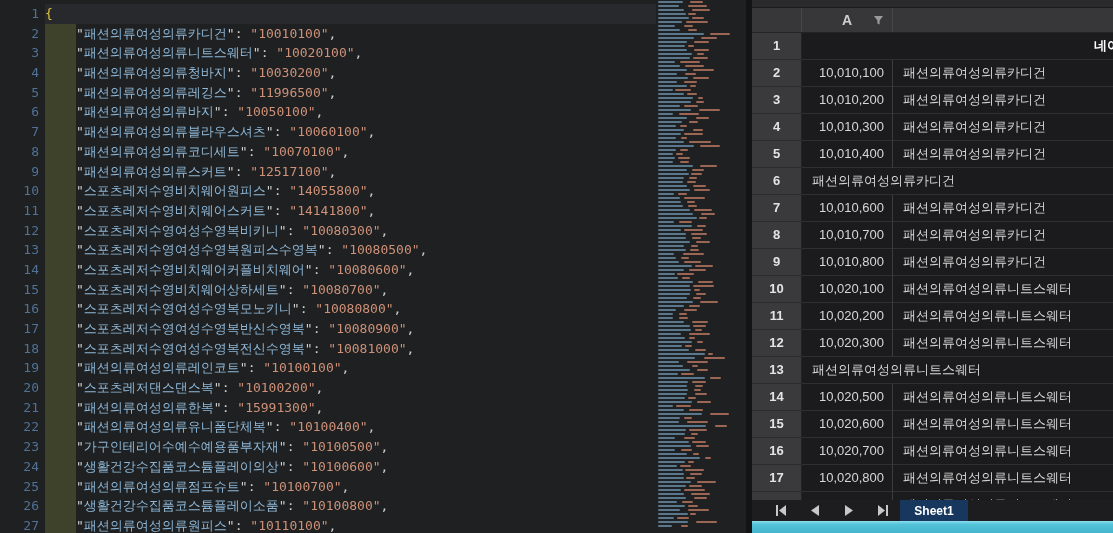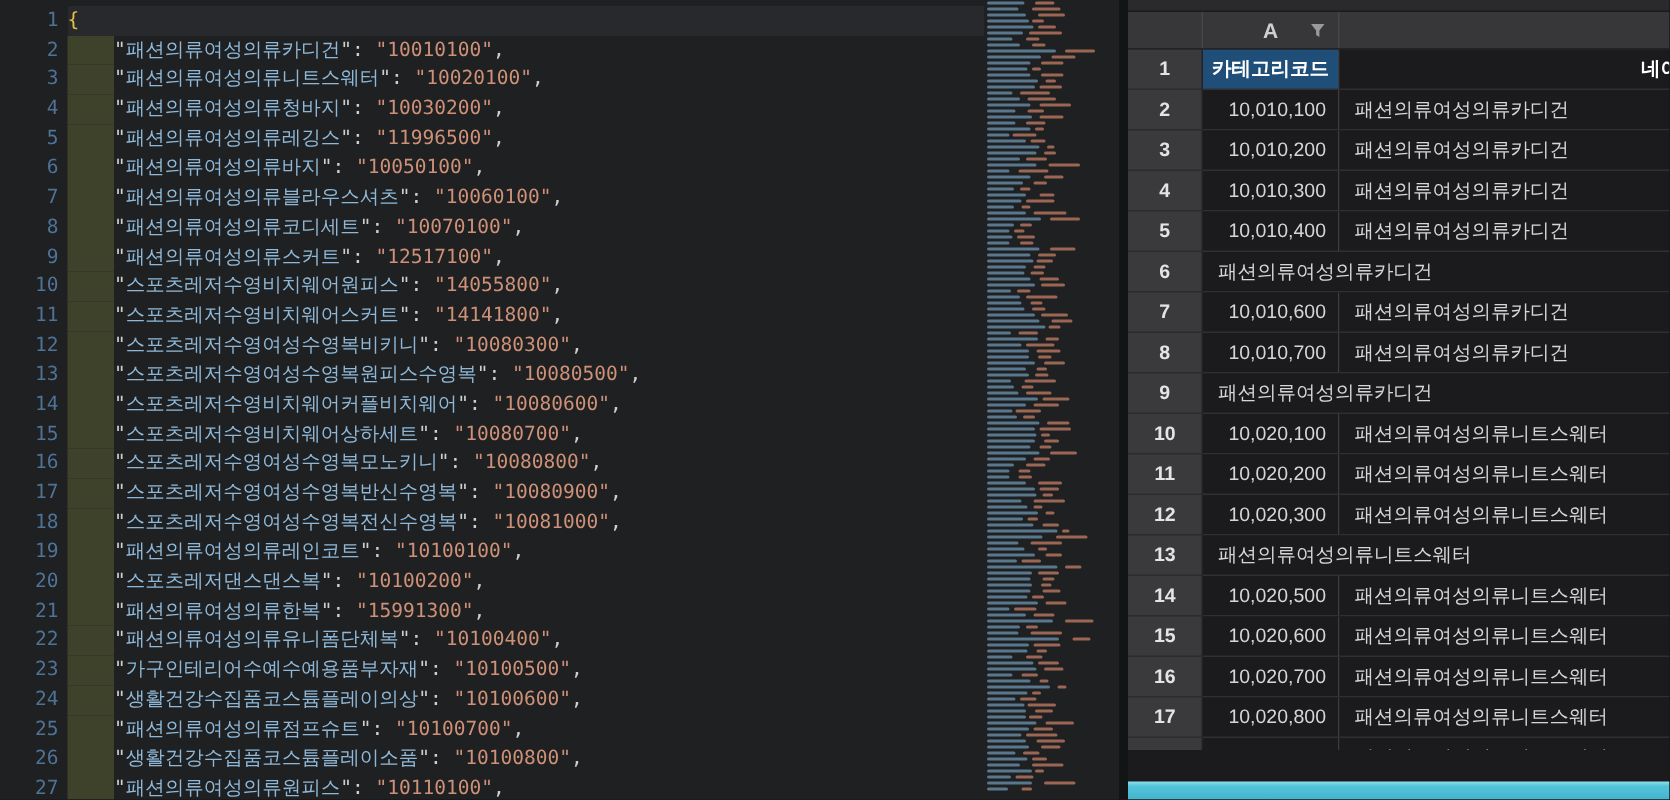--- a/index.html
+++ b/index.html
@@ -368,21 +368,20 @@
           <svg class="funnel" width="11" height="11" viewBox="0 0 11 11">
             <path d="M1 1h9L6.6 5.4V9.6L4.4 8.4V5.4z" fill="#9a9a9a"></path>
           </svg>
         </div>
         <div class="chb"></div>
       </div>
 
       <div id="rows">
         <div class="srow hdr">
           <div class="rnum">1</div>
-          <div class="ca">카테고리코드</div>
           <div class="cb"><span>네이</span></div>
         </div>
 
       <div class="srow">
             <div class="rnum">2</div>
             <div class="ca">10,010,100</div>
             <div class="cb">패션의류여성의류카디건</div>
           </div>
           <div class="srow">
             <div class="rnum">3</div>
@@ -408,20 +407,21 @@
             <div class="ca">10,010,600</div>
             <div class="cb">패션의류여성의류카디건</div>
           </div>
           <div class="srow">
             <div class="rnum">8</div>
             <div class="ca">10,010,700</div>
             <div class="cb">패션의류여성의류카디건</div>
           </div>
           <div class="srow">
             <div class="rnum">9</div>
+            <div class="ca">10,010,800</div>
             <div class="cb">패션의류여성의류카디건</div>
           </div>
           <div class="srow">
             <div class="rnum">10</div>
             <div class="ca">10,020,100</div>
             <div class="cb">패션의류여성의류니트스웨터</div>
           </div>
           <div class="srow">
             <div class="rnum">11</div>
             <div class="ca">10,020,200</div>
@@ -456,18 +456,43 @@
             <div class="ca">10,020,800</div>
             <div class="cb">패션의류여성의류니트스웨터</div>
           </div>
           <div class="srow">
             <div class="rnum">18</div>
             <div class="ca">10,020,900</div>
             <div class="cb">패션의류여성의류니트스웨터</div>
           </div>
         </div>
 
+      <div id="navbar">
+        <div class="navbtn">
+          <svg width="12" height="11" viewBox="0 0 12 11">
+              <path d="M1 0h2v11H1z" fill="#c8c8c8"></path>
+              <path d="M11 0L4 5.5 11 11z" fill="#c8c8c8"></path>
+            </svg>
+        </div>
+        <div class="navbtn">
+          <svg width="10" height="11" viewBox="0 0 10 11">
+              <path d="M9 0L1 5.5 9 11z" fill="#c8c8c8"></path>
+            </svg>
+        </div>
+        <div class="navbtn">
+          <svg width="10" height="11" viewBox="0 0 10 11">
+              <path d="M1 0l8 5.5L1 11z" fill="#c8c8c8"></path>
+            </svg>
+        </div>
+        <div class="navbtn">
+          <svg width="12" height="11" viewBox="0 0 12 11">
+              <path d="M1 0l7 5.5L1 11z" fill="#c8c8c8"></path>
+              <path d="M9 0h2v11H9z" fill="#c8c8c8"></path>
+            </svg>
+        </div>
+        <div id="sheet-tab">Sheet1</div>
+      </div>
 
       <div id="hscroll"></div>
     </div>
   </div>
 
 </div>
 
 </body></html>

